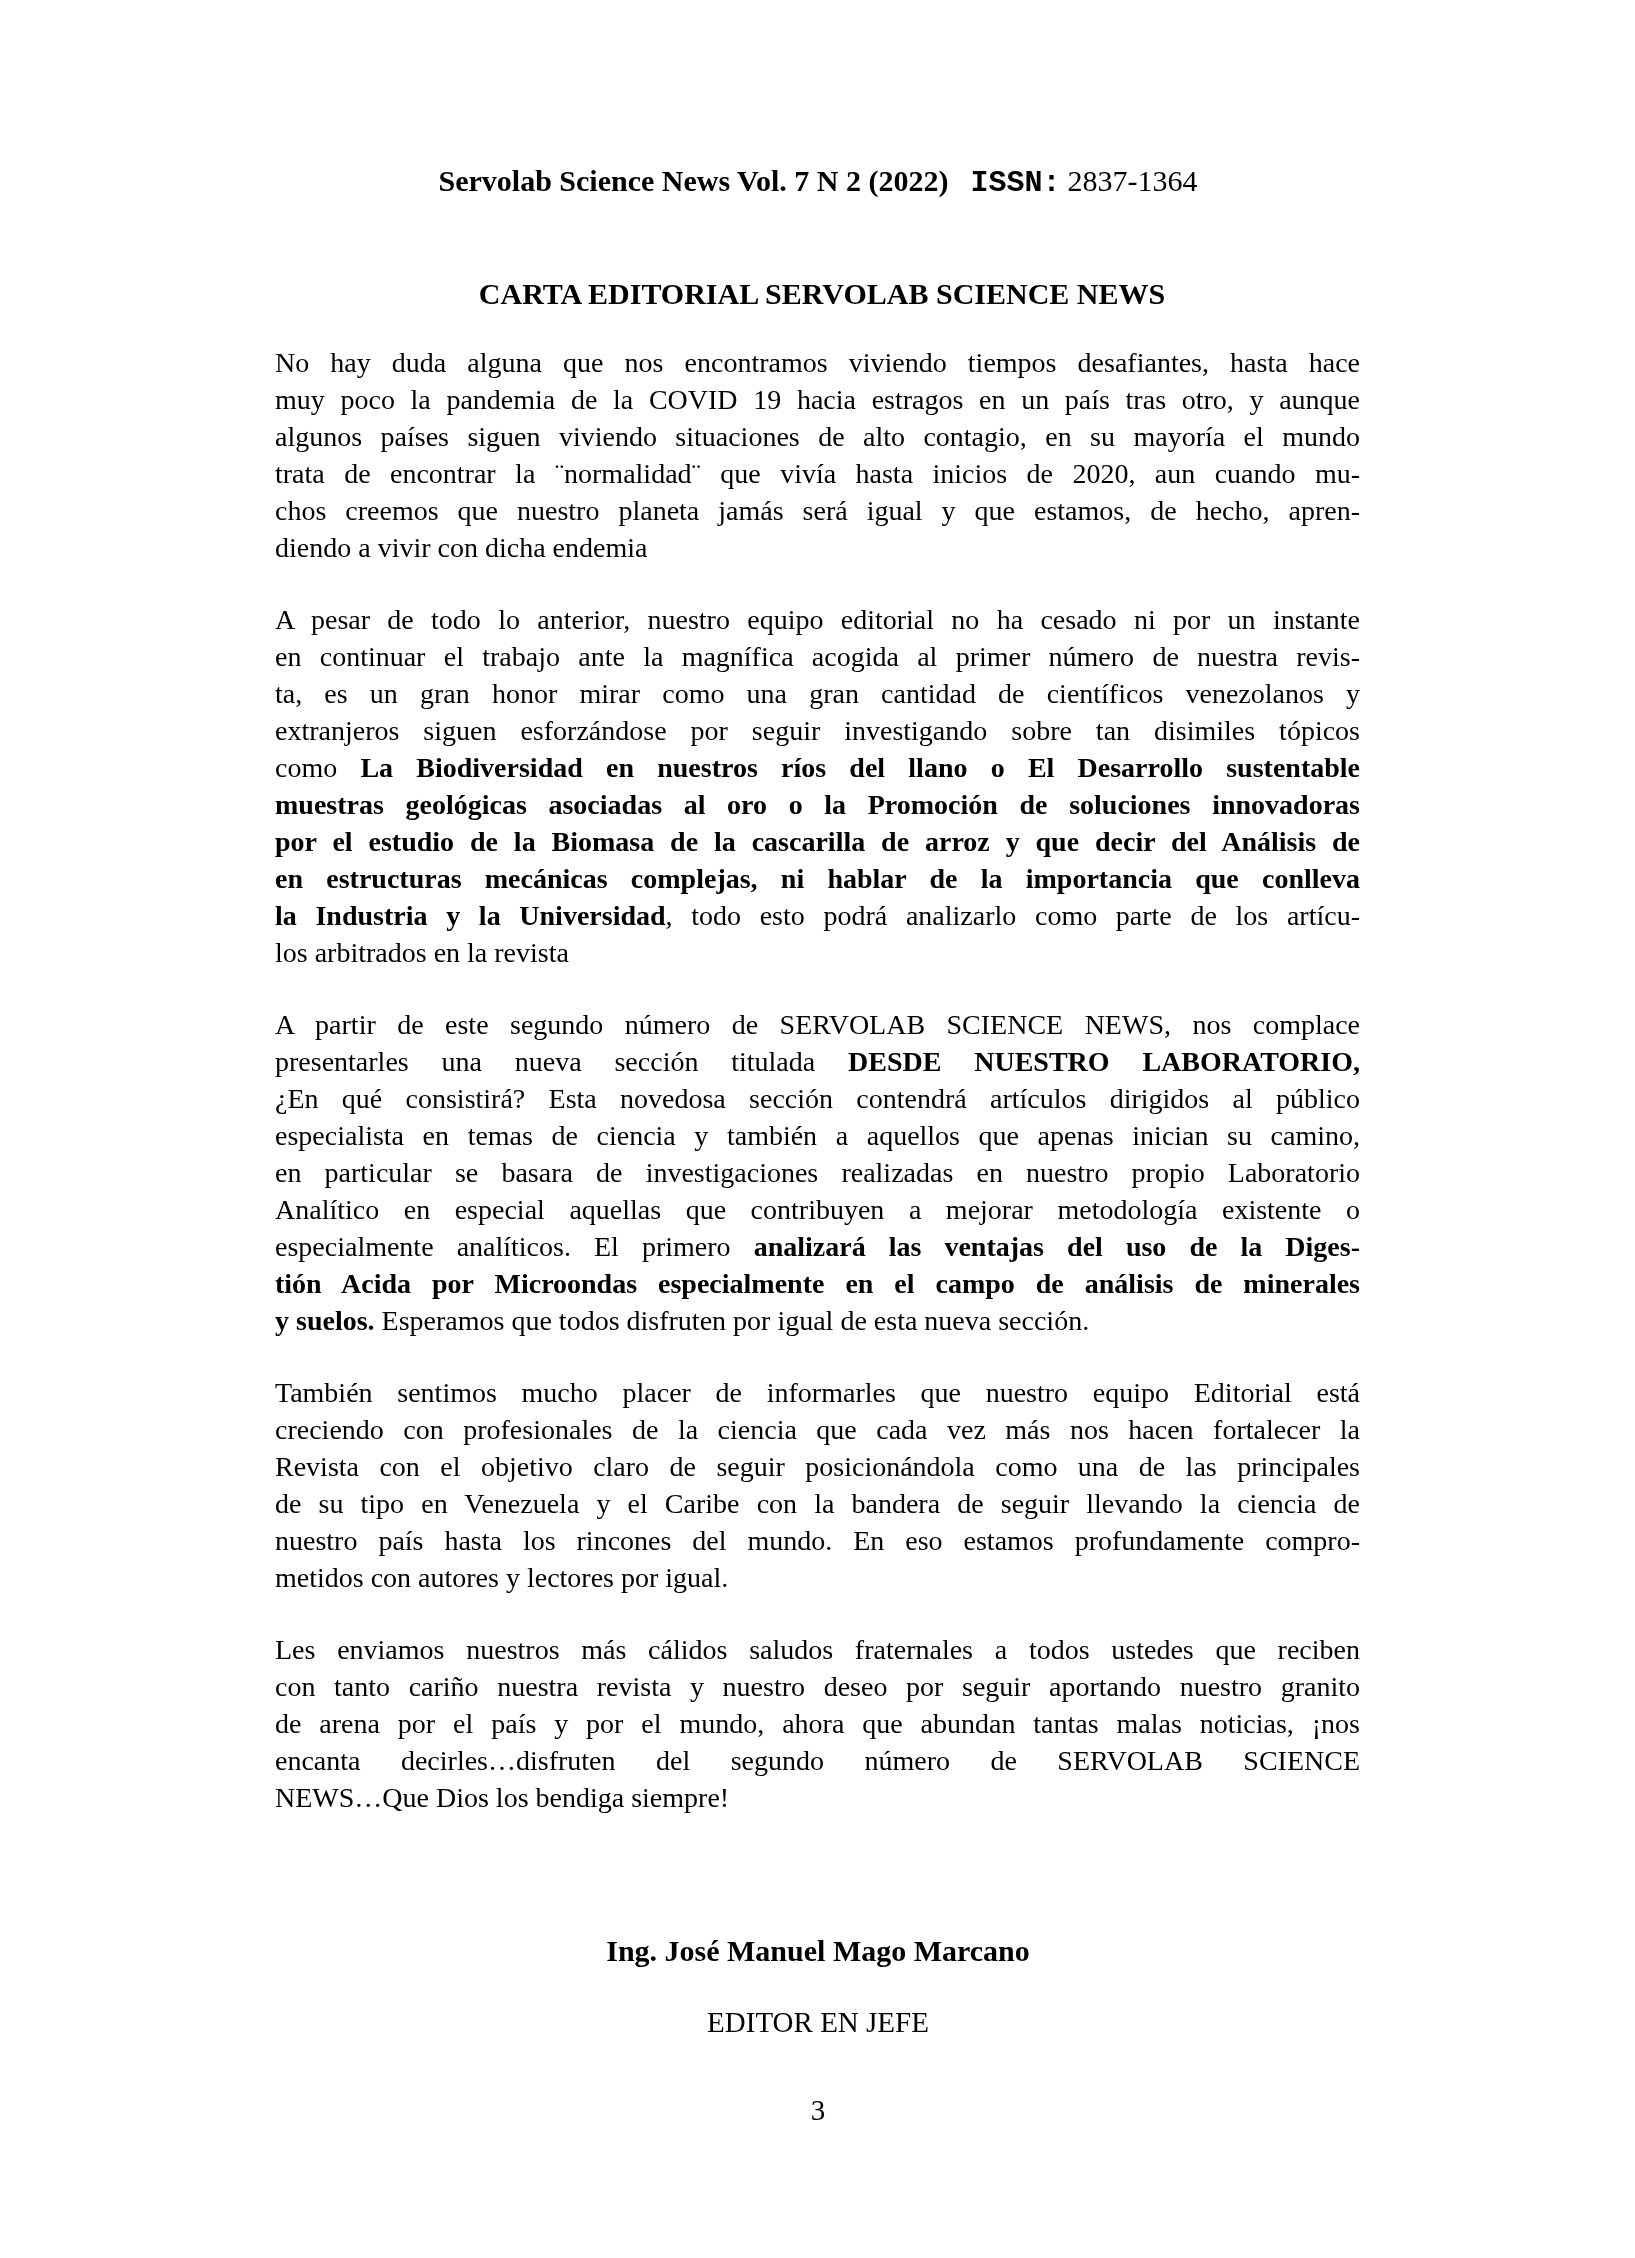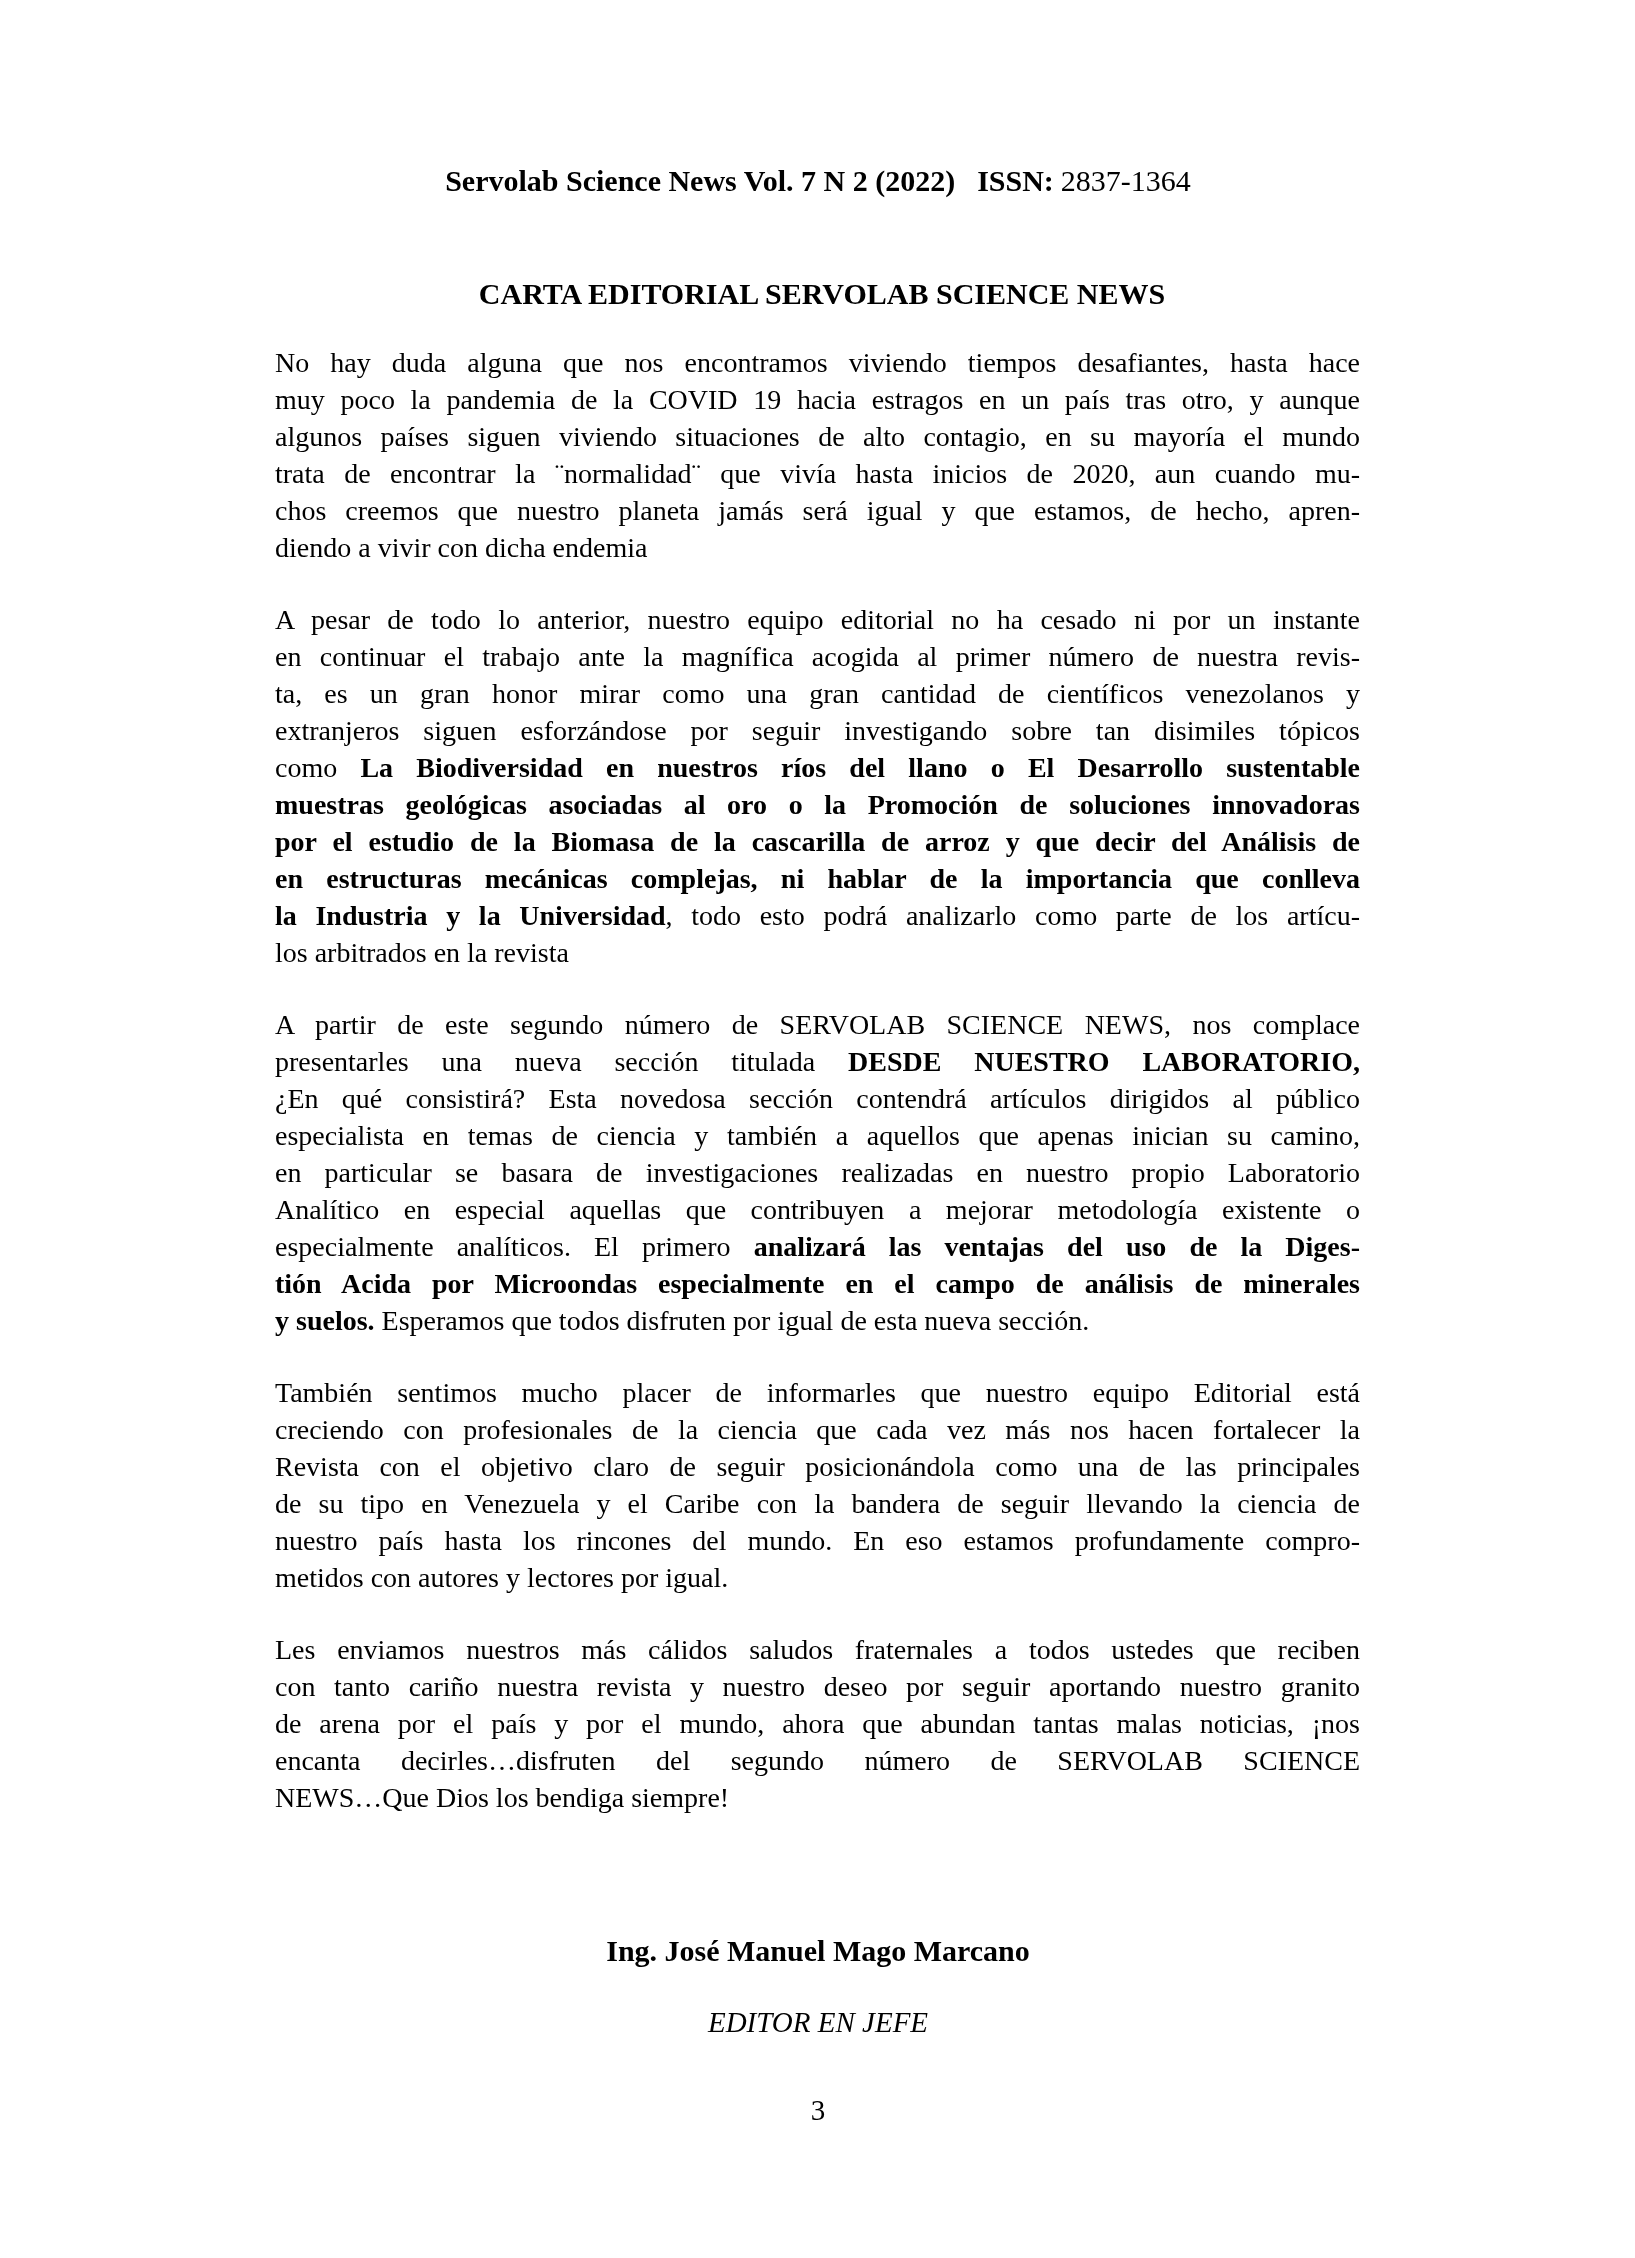--- a/index.html
+++ b/index.html
@@ -17,21 +17,21 @@
   .journal-header {
     position: absolute;
     top: 164px;
     left: 0;
     width: 100%;
     text-align: center;
     font-size: 30px;
     white-space: nowrap;
   }
   .journal-header .bold { font-weight: bold; }
-  .issn-label { margin-left: 22px; font-weight: bold; }
+  .issn-label { margin-left: 22px; font-weight: bold; font-family: Liberation Mono, monospace; }
   .issn-value { font-weight: normal; margin-left: 7px; }
 
   .editorial-title {
     position: absolute;
     top: 277px;
     left: 4px;
     width: 100%;
     margin: 0;
     text-align: center;
     font-size: 30px;
@@ -63,21 +63,20 @@
     font-size: 30px;
     font-weight: bold;
   }
   .signature-role {
     position: absolute;
     top: 2006px;
     left: 0;
     width: 100%;
     text-align: center;
     font-size: 29px;
-    font-style: italic;
   }
   .page-number {
     position: absolute;
     top: 2094px;
     left: 0;
     width: 100%;
     text-align: center;
     font-size: 29px;
   }
 </style>

